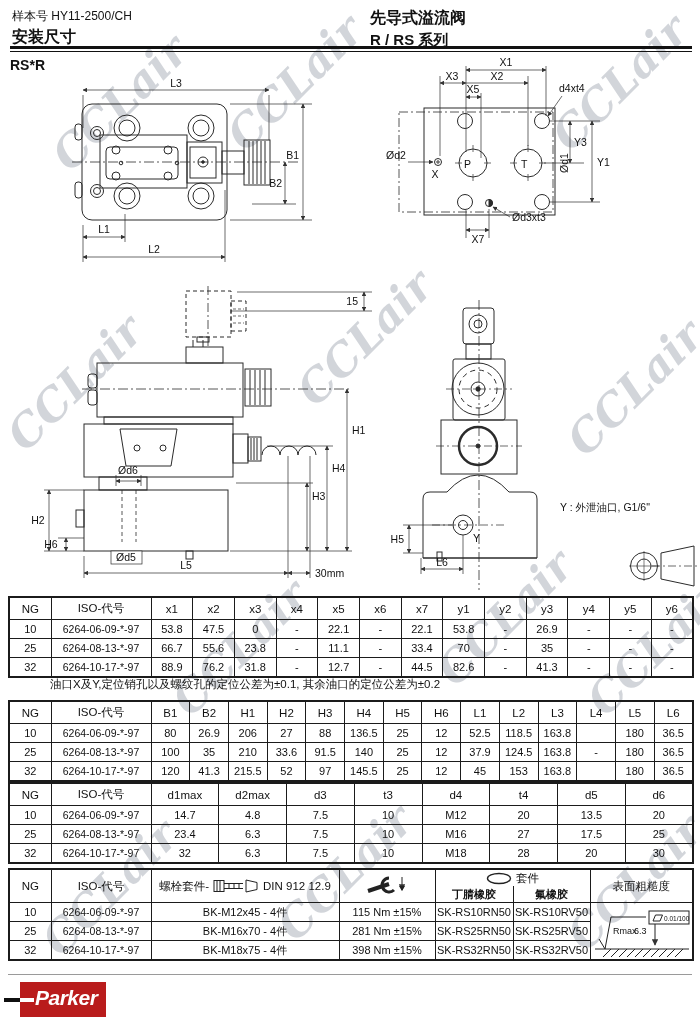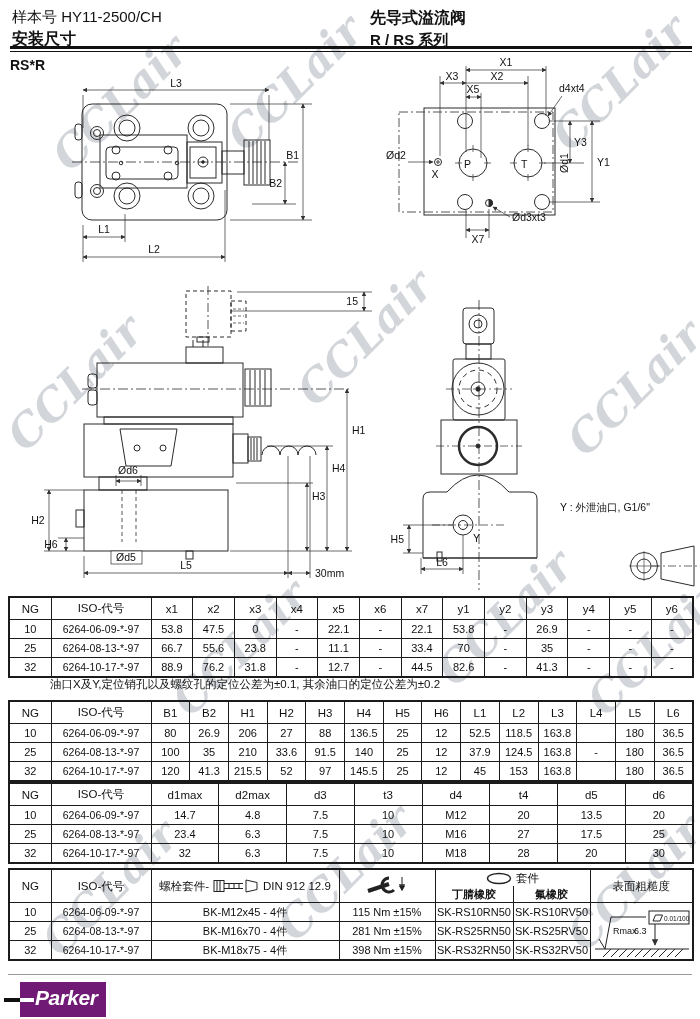--- a/index.html
+++ b/index.html
@@ -3,21 +3,21 @@
 <meta charset="utf-8">
 <style>
   html,body{margin:0;padding:0;}
   body{width:700px;height:1019px;position:relative;background:#fff;overflow:hidden;
        font-family:"Liberation Sans","DejaVu Sans",sans-serif;color:#111;}
   #wm-layer{position:absolute;inset:0;z-index:0;}
   .wm{position:absolute;font:bold italic 44px "DejaVu Serif",serif;color:rgba(166,171,182,.5);
       transform:rotate(-45deg);white-space:nowrap;}
   #page{position:absolute;inset:0;z-index:1;}
   .hdr-left{position:absolute;left:12px;top:8px;}
-  .hdr-left .cat{font-size:15px;}
+  .hdr-left .cat{font-size:12px;}
   .hdr-left .sub{font-size:16px;font-weight:bold;margin-top:2px;}
   .hdr-right{position:absolute;left:370px;top:8px;}
   .hdr-right .t1{font-size:16px;font-weight:bold;}
   .hdr-right .t2{font-size:15px;font-weight:bold;margin-top:2px;}
   .rule-thick{position:absolute;left:10px;top:46px;width:682px;height:3px;background:#111;}
   .rule-thin{position:absolute;left:10px;top:51px;width:682px;height:1px;background:#111;}
   .section-label{position:absolute;left:10px;top:57px;font-size:14px;font-weight:bold;}
   #drw{position:absolute;left:0;top:0;}
   #drw text{font-family:"Liberation Sans","DejaVu Sans",sans-serif;font-size:10.5px;fill:#111;}
   .dt{position:absolute;left:8px;border-collapse:collapse;table-layout:fixed;width:684px;
@@ -25,21 +25,21 @@
   .dt th,.dt td{border:1px solid #1b1b1b;text-align:center;padding:0;overflow:hidden;white-space:nowrap;}
   .dt th{font-weight:normal;font-size:11.5px;height:21px;}
   .dt td{height:18px;font-size:11px;}
   .dt td.iso{font-size:10.5px;}
   .kits th{height:16px;}
   .kits .kit-th{border-bottom:none;}
   .kits .sub{border-top:none;font-weight:bold;font-size:11px;}
   .kit-flex{display:flex;align-items:center;justify-content:center;gap:4px;}
   .note{position:absolute;left:8px;top:677px;font-size:11.5px;margin-left:42px;}
   .bot-rule{position:absolute;left:8px;top:974px;width:684px;height:1px;background:#9a9a9a;}
-  .logo-box{position:absolute;left:20px;top:982px;width:86px;height:35px;background:#701a75;}
+  .logo-box{position:absolute;left:20px;top:982px;width:86px;height:35px;background:#b91c1c;}
   .logo-box span{position:absolute;left:15px;top:4px;color:#fff;font-weight:bold;font-style:italic;
       font-size:21px;letter-spacing:-.5px;}
   .logo-box::before{content:"";position:absolute;left:0;top:16px;width:14px;height:4px;background:#fff;}
   .logo-line-out{position:absolute;left:4px;top:998px;width:16px;height:4px;background:#101010;}
 </style>
 </head>
 <body>
 
 <div id="wm-layer">
     <div class="wm" style="left: 35px; top: 77px;">CCLair</div>

